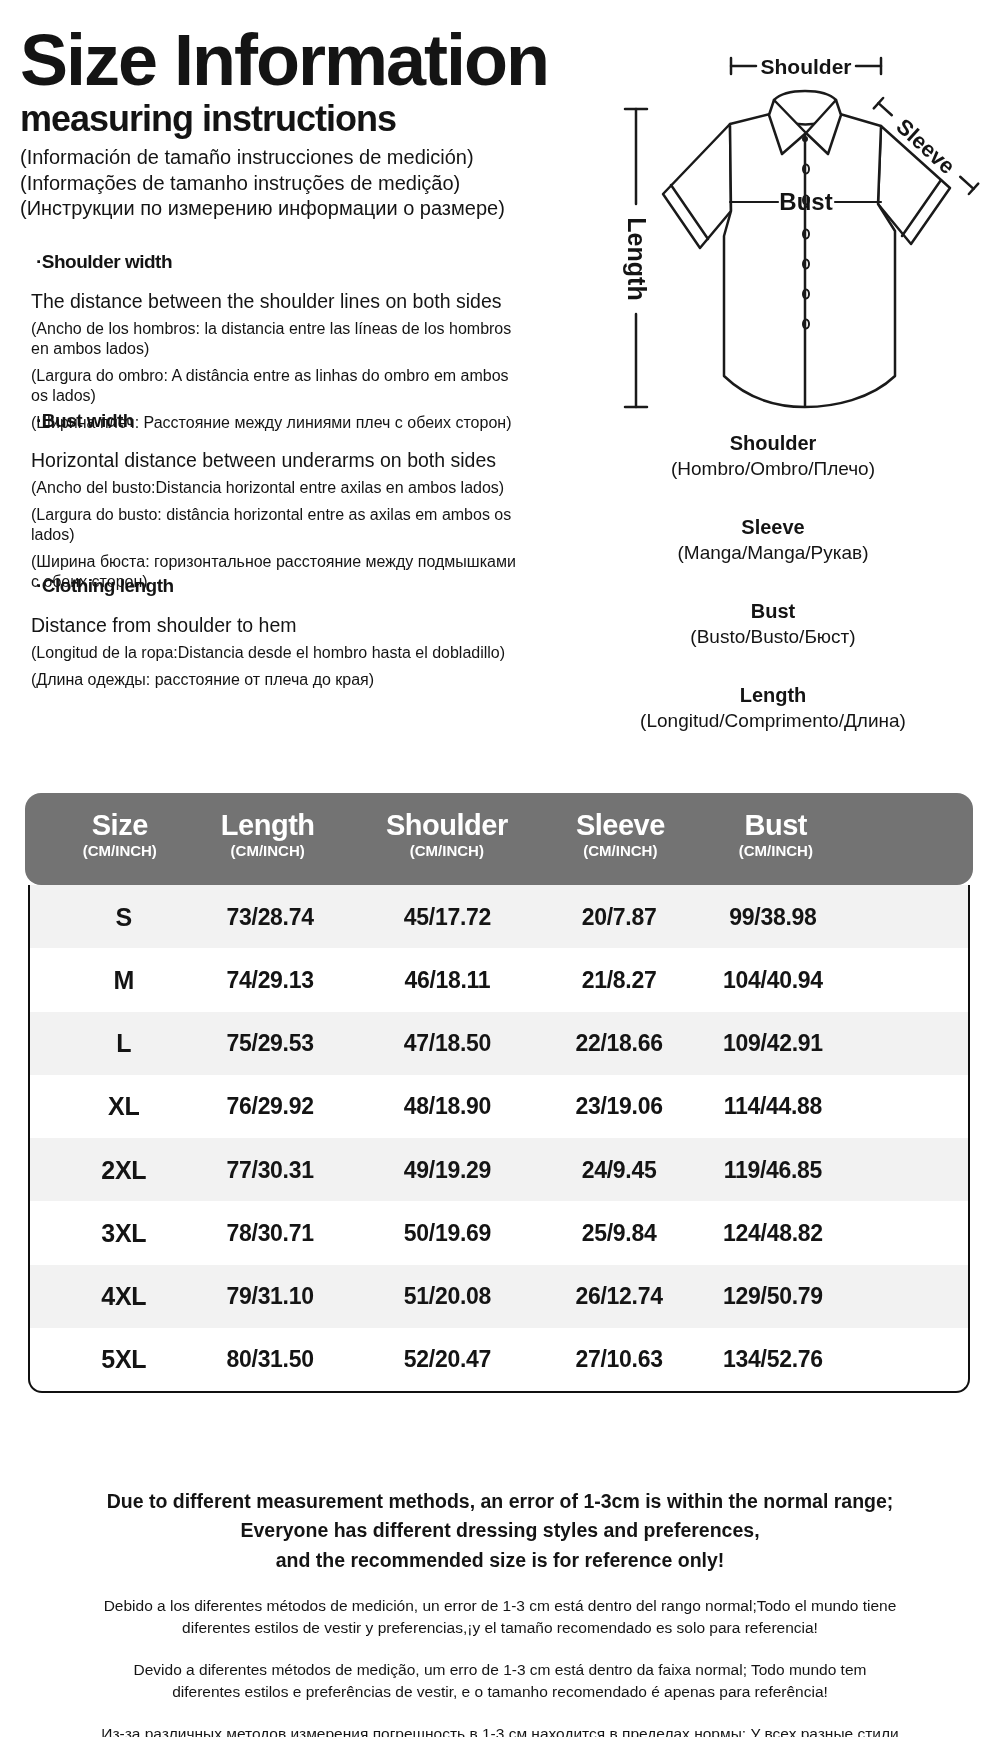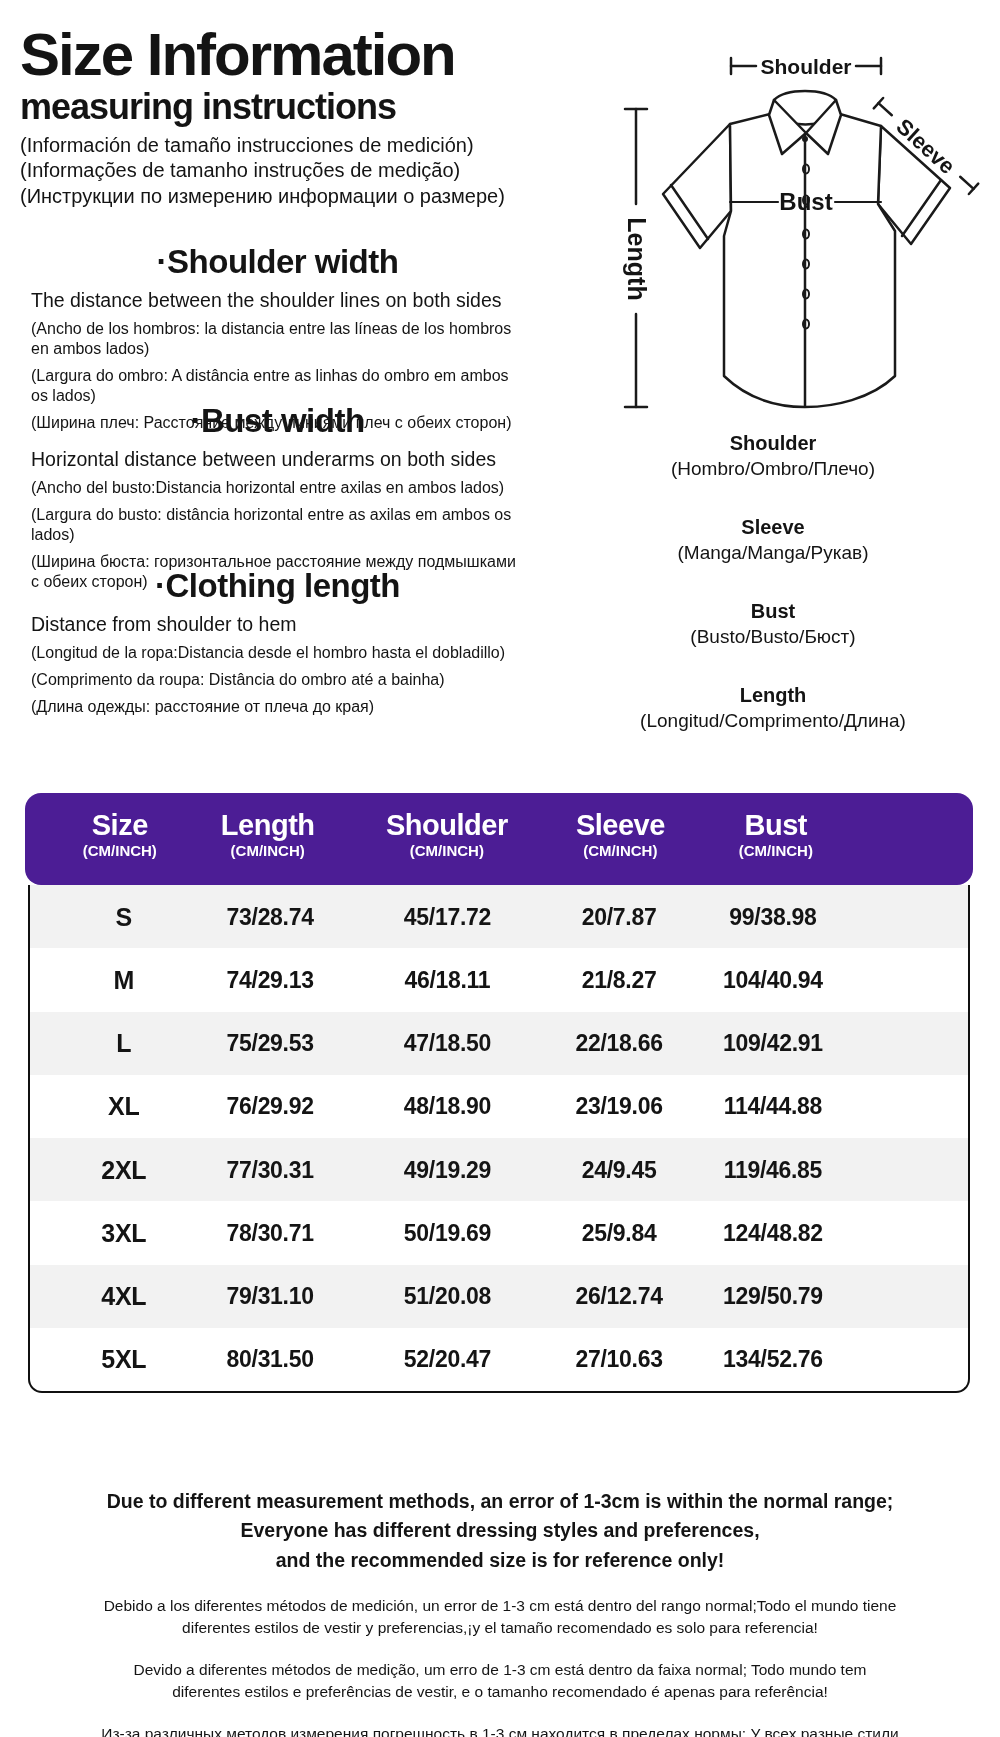--- a/index.html
+++ b/index.html
@@ -2,40 +2,40 @@
 <html><head>
 <meta charset="utf-8">
 <style>
   html,body{margin:0;padding:0;}
   body{
     width:1000px;height:1737px;position:relative;background:#ffffff;color:#141414;
     font-family:"Liberation Sans", sans-serif;overflow:hidden;
   }
   
   #header-block{position:absolute;left:20px;top:24px;width:530px;}
-  .main-title{font-size:60px;font-weight:700;letter-spacing:-2px;line-height:1.02;margin:0;}
+  .main-title{font-size:72px;font-weight:700;letter-spacing:-2px;line-height:1.02;margin:0;}
   .sub-title{font-size:36px;font-weight:700;letter-spacing:-1px;line-height:1.1;margin:2px 0 6px 0;}
   .hdr-trans{font-size:20px;line-height:1.28;margin:0;}
   .section{position:absolute;left:20px;width:515px;}
   #section-shoulder{top:236px;}
   #section-bust{top:395px;}
   #section-clothing{top:560px;}
-  .sec-head{font-size:33px;font-weight:700;letter-spacing:-0.5px;margin:8px;line-height:1.1;text-align:center;}
+  .sec-head{font-size:19px;font-weight:700;letter-spacing:-0.5px;margin:16px;line-height:1.1;}
   .sec-bullet{font-weight:700;}
   .sec-desc{font-size:19.5px;margin:1px 0 6px 11px;line-height:1.25;}
   .sec-trans{font-size:16px;line-height:1.25;margin:0 10px 7px 11px;}
   
   #shirt-svg{position:absolute;left:548px;top:36px;}
   #measure-legend{position:absolute;left:558px;top:430px;width:430px;text-align:center;}
   .legend-group{margin-bottom:33px;}
   .legend-name{font-size:20px;font-weight:700;line-height:1.3;}
   .legend-trans{font-size:19px;line-height:1.32;}
   
   #size-table{position:absolute;left:25px;top:793px;width:948px;}
-  #table-header{position:relative;height:92px;background:#4c1d95;border-radius:16px;color:#fff;}
+  #table-header{position:relative;height:92px;background:#737373;border-radius:16px;color:#fff;}
   .hcol{position:absolute;top:16px;transform:translateX(-50%);text-align:center;}
   .hcol .hlabel{font-size:29px;font-weight:700;letter-spacing:-0.5px;display:block;}
   .hcol .hunit{font-size:15px;font-weight:700;display:block;}
   #table-body{margin:0 3px;border:2.5px solid #101010;border-top:none;border-radius:0 0 14px 14px;overflow:hidden;background:#fff;}
   .trow{position:relative;height:63.25px;}
   .trow.alt{background:#f2f2f2;}
   .tcell{position:absolute;top:50%;transform:translate(-50%,-50%);white-space:nowrap;
          font-size:23px;font-weight:700;letter-spacing:-0.3px;}
   .tcell.size-cell{font-size:25px;}
   .c1{left:10%;} .c2{left:25.6%;} .c3{left:44.5%;} .c4{left:62.8%;} .c5{left:79.2%;}
@@ -69,21 +69,20 @@
   <div class="sec-desc">Horizontal distance between underarms on both sides</div>
   <p class="sec-trans">(Ancho del busto:Distancia horizontal entre axilas en ambos lados)</p>
   <p class="sec-trans">(Largura do busto: distância horizontal entre as axilas em ambos os lados)</p>
   <p class="sec-trans">(Ширина бюста: горизонтальное расстояние между подмышками с обеих сторон)</p>
 </div>
 
 <div class="section" id="section-clothing">
   <h2 class="sec-head"><span class="sec-bullet">·</span><span>Clothing length</span></h2>
   <div class="sec-desc">Distance from shoulder to hem</div>
   <p class="sec-trans">(Longitud de la ropa:Distancia desde el hombro hasta el dobladillo)</p>
-  <p class="sec-trans">(Comprimento da roupa: Distância do ombro até a bainha)</p>
   <p class="sec-trans">(Длина одежды: расстояние от плеча до края)</p>
 </div>
 
 <svg id="shirt-svg" width="450" height="420" viewBox="0 0 450 420" fill="none" stroke="#1a1a1a" stroke-width="2.5" stroke-linejoin="round" stroke-linecap="round" style="font-family:'Liberation Sans',sans-serif;">
 
   <g>
     <line x1="183" y1="22" x2="183" y2="38"></line>
     <line x1="183" y1="30" x2="208" y2="30"></line>
     <line x1="308" y1="30" x2="333" y2="30"></line>
     <line x1="333" y1="22" x2="333" y2="38"></line>

